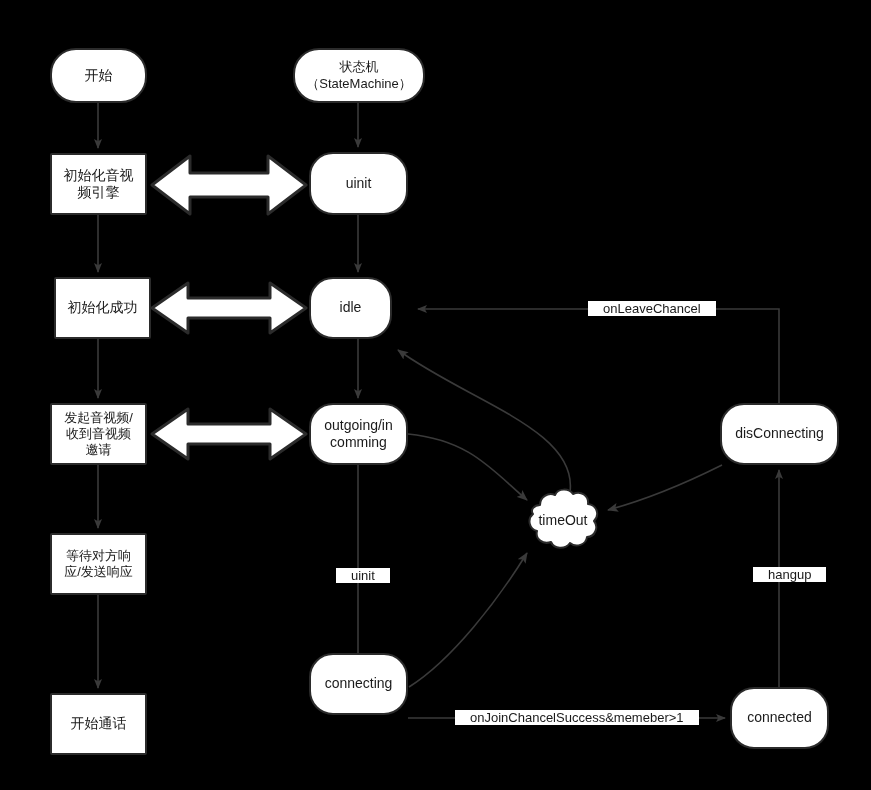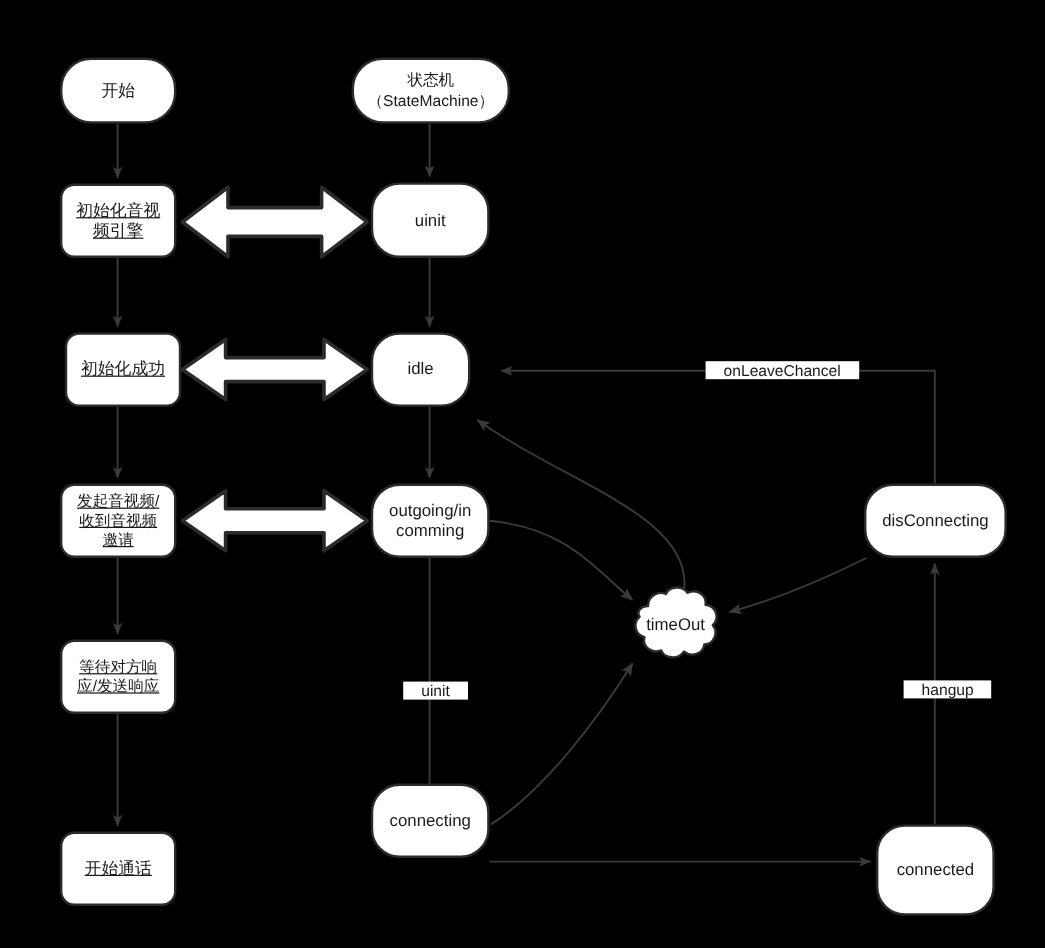--- a/index.html
+++ b/index.html
@@ -34,22 +34,21 @@
     color: #1a1a1a;
     display: flex;
     align-items: center;
     justify-content: center;
     text-align: center;
     line-height: 1.25;
     font-size: 14px;
     z-index: 3;
   }
   .node.rect {
-    border-radius: 12px;
-    text-decoration: underline;
+    border-radius: 2px;
   }
   .node.rounded {
     border-radius: 24px;
   }
   .node.pill {
     border-radius: 26px;
   }
   .node .label {
     display: block;
     white-space: pre-line;
@@ -177,21 +176,21 @@
   </div>
 
   <div class="node rounded" style="left:309px; top:653px; width:99px; height:62px;">
     <span class="label">connecting</span>
   </div>
 
   <div class="node rounded" style="left:720px; top:403px; width:119px; height:62px;">
     <span class="label">disConnecting</span>
   </div>
 
-  <div class="node rounded" style="left:730px; top:687px; width:99px; height:76px;">
+  <div class="node rounded" style="left:730px; top:687px; width:99px; height:62px;">
     <span class="label">connected</span>
   </div>
 
   <div class="cloud" style="left:518px; top:485px; width:90px; height:70px;">
     <svg width="90" height="70" viewBox="0 0 90 70" xmlns="http://www.w3.org/2000/svg">
       <path d="M22,20 C22,12 30,7 37,10 C40,3 51,3 55,9 C63,5 71,11 70,19
                C79,20 82,30 76,36 C81,42 77,52 69,52 C68,60 58,63 52,58
                C47,65 36,64 33,57 C25,60 17,54 19,46 C11,44 9,34 15,29
                C12,25 16,20 22,20 Z" fill="#ffffff" stroke="#2b2b2b" stroke-width="2" stroke-linejoin="round"></path>
     </svg>
@@ -215,14 +214,15 @@
       <path d="M2,28 L38,3 L38,18 L120,18 L120,3 L156,28 L120,53 L120,38 L38,38 L38,53 Z" fill="#ffffff" stroke="#2b2b2b" stroke-width="3" stroke-linejoin="round"></path>
     </svg>
   </div>
 
   <div class="edge-label" style="left:588px; top:301px;">onLeaveChancel</div>
 
   <div class="edge-label" style="left:336px; top:568px;">uinit</div>
 
   <div class="edge-label" style="left:753px; top:567px;">hangup</div>
 
+  <div class="edge-label" style="left:455px; top:710px;">onJoinChancelSuccess&amp;memeber&gt;1</div>
 
 </div>
 
 </body></html>

